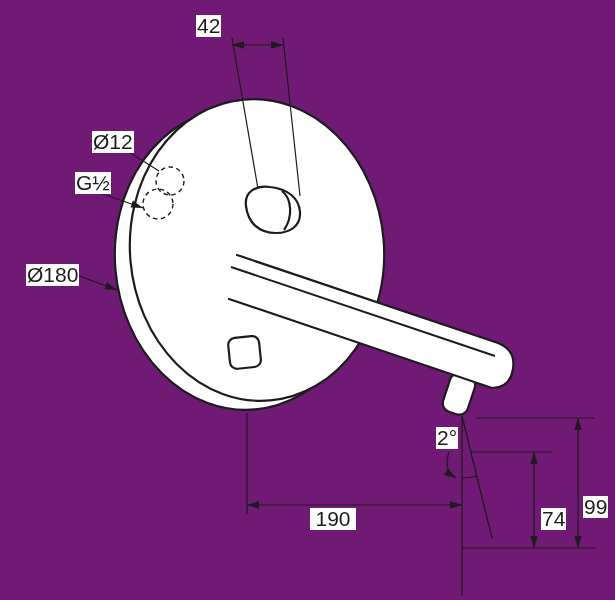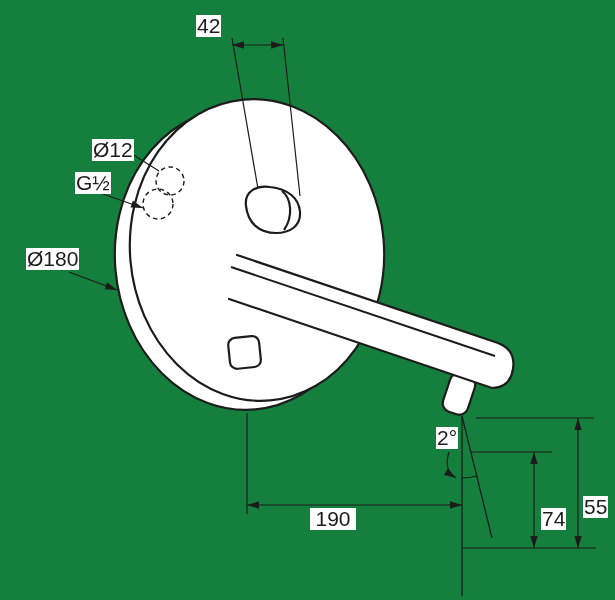--- a/index.html
+++ b/index.html
@@ -1,19 +1,19 @@
 <!DOCTYPE html>
 <html><head>
 <meta charset="utf-8">
 <style>
   html,body{margin:0;padding:0;background:#fff;}
   #stage{
     position:relative;
     width:615px;height:600px;
-    background:#15803d;
+    background:#701a75;
     overflow:hidden;
     font-family:"Liberation Sans", sans-serif;
   }
   #drawing{position:absolute;left:0;top:0;}
   .lbl{
     position:absolute;
     font-size:21px;
     line-height:22px;
     color:#1c1c1c;
     white-space:nowrap;
@@ -93,27 +93,27 @@
     <g stroke="#1c1c1c">
       <line x1="476" y1="418" x2="594" y2="418" stroke-width="1.2"></line>
       <line x1="578" y1="418" x2="578" y2="548" stroke-width="1.2" marker-start="url(#ah)" marker-end="url(#ah)"></line>
     </g>
 
     <line x1="462" y1="548" x2="596" y2="548" stroke="#1c1c1c" stroke-width="1.2"></line>
   </svg>
 
   <span class="lbl" style="left:196px; top:15px;">42</span>
 
-  <span class="lbl" style="left:92px; top:139px;text-align:right;">Ø12</span>
+  <span class="lbl" style="left:92px; top:131px;text-align:right;">Ø12</span>
 
   <span class="lbl" style="left:75px; top:172px;">G½</span>
 
-  <span class="lbl" style="left:26px; top:248px;">Ø180</span>
+  <span class="lbl" style="left:26px; top:264px;">Ø180</span>
 
   <span class="lbl" style="left:436px; top:427px;">2°</span>
 
   <span class="lbl center" style="left:288px; top:508px; width:44px;">190</span>
 
   <span class="lbl" style="left:541px; top:508px;">74</span>
 
-  <span class="lbl" style="left:583px; top:496px;">55</span>
+  <span class="lbl" style="left:583px; top:496px;">99</span>
 
 </div>
 
 </body></html>

